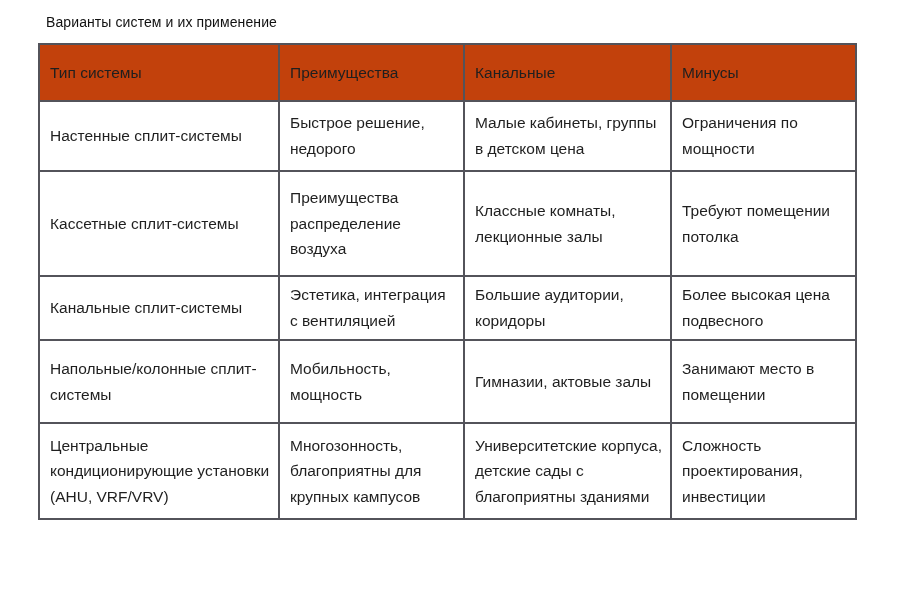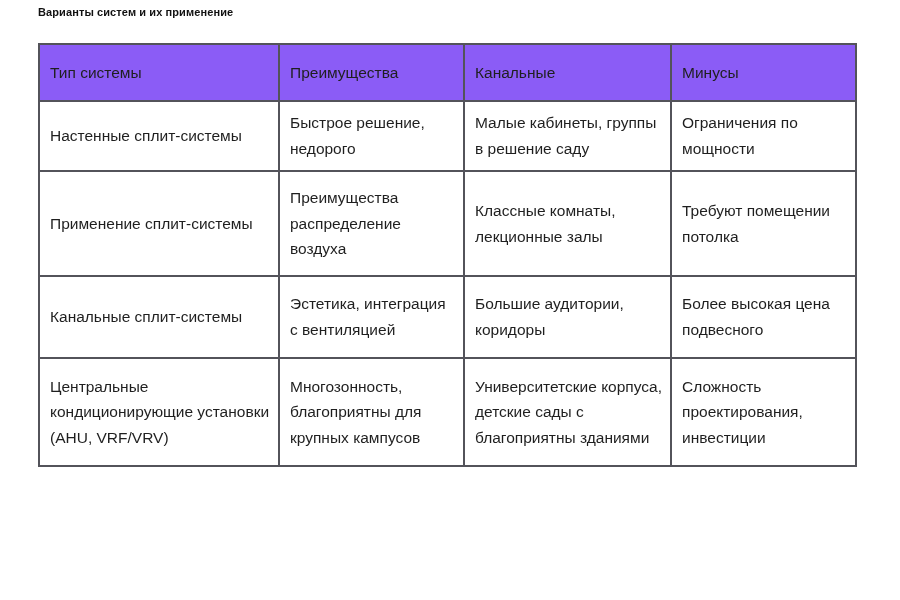--- a/index.html
+++ b/index.html
@@ -14,23 +14,23 @@
   }
   .page {
     position: relative;
     width: 900px;
     height: 600px;
   }
   .title {
     position: absolute;
     left: 38px;
     top: 6px;
-    margin: 0;
-    font-size: 11px;
-    font-weight: bold;
+    margin: 8px;
+    font-size: 14px;
+    font-weight: normal;
     color: #111111;
     letter-spacing: 0.1px;
   }
   table.grid {
     position: absolute;
     left: 38px;
     top: 43px;
     width: 817px;
     border-collapse: collapse;
     table-layout: fixed;
@@ -39,33 +39,33 @@
   }
   table.grid th,
   table.grid td {
     border: 2px solid #53535a;
     padding: 4px 8px 4px 10px;
     vertical-align: middle;
     text-align: left;
     overflow: hidden;
   }
   table.grid th {
-    background: #8b5cf6;
+    background: #c2410c;
     font-weight: normal;
     padding-bottom: 4px;
   }
   table.grid td {
     background: #ffffff;
   }
   thead tr        { height: 57px; }
   tbody tr.row-0  { height: 70px; }
   tbody tr.row-1  { height: 105px; }
-  tbody tr.row-2  { height: 82px; }
+  tbody tr.row-2  { height: 64px; }
   tbody tr.row-3  { height: 83px; }
-  tbody tr.row-4  { height: 108px; }
+  tbody tr.row-4  { height: 96px; }
 </style>
 </head>
 <body>
 
 <div class="page">
 
   <h1 class="title">Варианты систем и их применение</h1>
 
   <table class="grid">
     <colgroup>
@@ -79,34 +79,40 @@
         <th>Тип системы</th>
         <th>Преимущества</th>
         <th>Канальные</th>
         <th>Минусы</th>
       </tr>
     </thead>
     <tbody>
       <tr class="row-0">
         <td>Настенные сплит-системы</td>
         <td>Быстрое решение, недорого</td>
-        <td>Малые кабинеты, группы в решение саду</td>
+        <td>Малые кабинеты, группы в детском цена</td>
         <td>Ограничения по мощности</td>
       </tr>
       <tr class="row-1">
-        <td>Применение сплит-системы</td>
+        <td>Кассетные сплит-системы</td>
         <td>Преимущества распределение воздуха</td>
         <td>Классные комнаты, лекционные залы</td>
         <td>Требуют помещении потолка</td>
       </tr>
       <tr class="row-2">
         <td>Канальные сплит-системы</td>
         <td>Эстетика, интеграция с вентиляцией</td>
         <td>Большие аудитории, коридоры</td>
         <td>Более высокая цена подвесного</td>
+      </tr>
+      <tr class="row-3">
+        <td>Напольные/колонные сплит-системы</td>
+        <td>Мобильность, мощность</td>
+        <td>Гимназии, актовые залы</td>
+        <td>Занимают место в помещении</td>
       </tr>
       <tr class="row-4">
         <td>Центральные кондиционирующие установки (AHU, VRF/VRV)</td>
         <td>Многозонность, благоприятны для крупных кампусов</td>
         <td>Университетские корпуса, детские сады с благоприятны зданиями</td>
         <td>Сложность проектирования, инвестиции</td>
       </tr>
     </tbody>
   </table>
 

